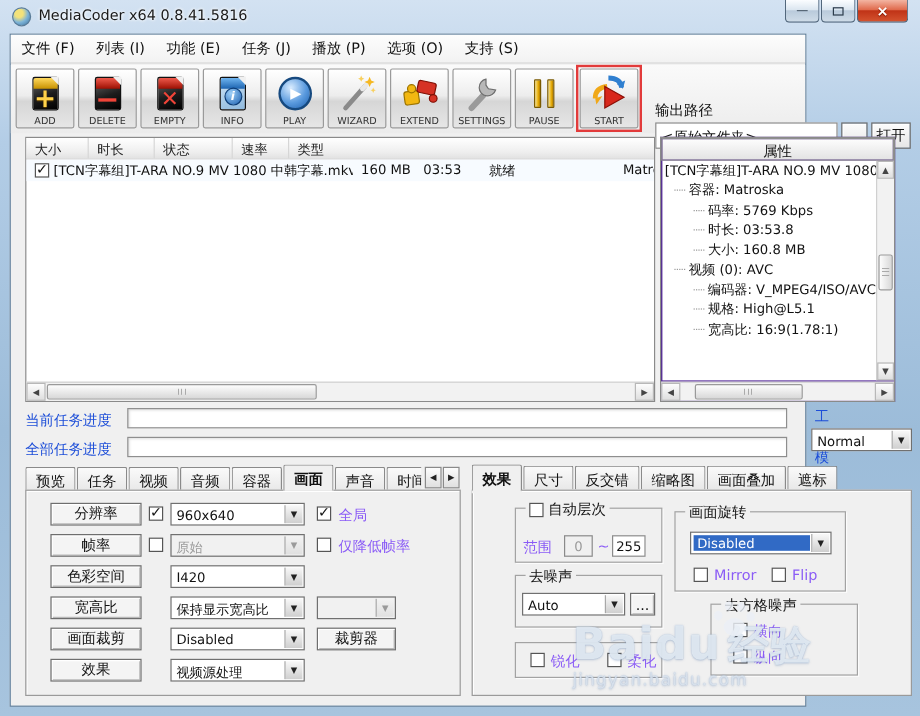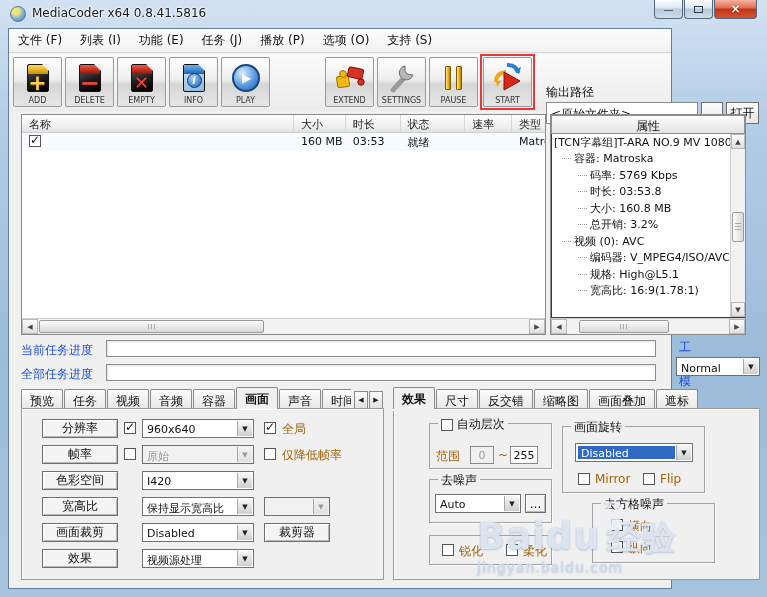--- a/index.html
+++ b/index.html
@@ -101,21 +101,21 @@
   .tree-row { height:16.5px; font-size:11px; color:#111; white-space:nowrap; display:flex; align-items:center; }
   .tree-row .guide { display:inline-block; height:1px; border-top:1px dotted #9a9a9a; margin-right:3px; }
   .lv0 { padding-left:2px; } .lv1 { padding-left:10px; } .lv2 { padding-left:26px; }
   .lv1 .guide { width:9px; } .lv2 .guide { width:9px; }
   
   .prog-label { position:absolute; font-size:12px; color:#1d4ed8; }
   .prog-bar { position:absolute; height:17px; background:#fff; border:1px solid #8e8e8e;
     box-shadow:inset 1px 1px 2px rgba(0,0,0,0.12); }
   .workmode-drop { position:absolute; left:667px; top:328px; width:84px; height:22px; }
   
-  .tabstrip { position:absolute; top:358px; height:22px; display:flex; align-items:flex-end; }
+  .tabstrip { position:absolute; top:358px; height:22px; display:flex; align-items:center; }
   .tab { height:20px; border:1px solid #8a8a8a; border-bottom:none; border-radius:2px 2px 0 0;
     background:linear-gradient(180deg,#fafafa,#e8e8e8); font-size:12px; color:#111; padding:3px 8px 0 8px; margin-right:1px;
     white-space:nowrap; }
   .tab.sel { height:22px; background:#f0f0f0; font-weight:bold; z-index:2; box-shadow:0 2px 0 #f0f0f0; }
   .tabs-clip { overflow:hidden; display:flex; align-items:flex-end; }
   .tab-spin { display:flex; margin-left:2px; }
   .spinbtn { width:14px; height:18px; border:1px solid #8a8a8a; background:linear-gradient(180deg,#fcfcfc,#e0e0e0);
     font-size:7px; color:#222; display:flex; align-items:center; justify-content:center; margin-left:1px; }
   
   .panel { position:absolute; top:379px; height:172px; background:#f0f0f0; border:1px solid #9a9a9a;
@@ -127,21 +127,21 @@
     display:flex; align-items:center; justify-content:center; }
   .drop { position:absolute; height:19px; background:#fff; border:1px solid #707070; font-size:11px; color:#111; }
   .drop .dval { position:absolute; left:4px; top:3px; right:18px; white-space:nowrap; overflow:hidden; }
   .drop .darr { position:absolute; right:1px; top:1px; bottom:1px; width:15px;
     background:linear-gradient(180deg,#f8f8f8,#cfcfcf); border-left:1px solid #a8a8a8;
     display:flex; align-items:center; justify-content:center; font-size:7px; color:#222; }
   .drop.disabled { background:#f1f1f1; }
   .drop.disabled .dval { color:#9a9a9a; }
   .drop.disabled .darr { color:#9a9a9a; background:linear-gradient(180deg,#f2f2f2,#e0e0e0); }
   .drop.focused .dval { left:2px; top:2px; right:17px; bottom:2px; background:#316ac5; color:#fff; padding:1px 0 0 3px; }
-  .plabel { position:absolute; font-size:12px; color:#a16207; white-space:nowrap; }
+  .plabel { position:absolute; font-size:12px; color:#8b5cf6; white-space:nowrap; }
   .group { position:absolute; border:1px solid #a3a3a3; box-shadow:1px 1px 0 rgba(255,255,255,.8); }
   .group .gtitle { position:absolute; top:-8px; left:8px; background:#f0f0f0; padding:0 3px; font-size:12px; color:#111; white-space:nowrap; }
   .tinput { position:absolute; height:18px; border:1px solid #8a8a8a; background:#fff; font-size:11px; color:#111;
     text-align:center; padding-top:2px; }
   .tinput.disabled { background:#f0f0f0; color:#9a9a9a; }
   
   .watermark { position:absolute; left:468px; top:486px; width:270px; z-index:9; pointer-events:none;
     color:rgba(232,238,244,0.85); text-shadow:0 0 1px rgba(130,160,200,0.6), 0 1px 2px rgba(90,120,170,0.35); }
   .wm-brand { font-size:37px; font-weight:bold; letter-spacing:1px; position:relative; }
   .wm-suffix { font-size:34px; font-weight:bold; margin-left:6px; }
@@ -227,20 +227,32 @@
             <span class="info-circle">i</span>
           </span>
         <span class="tlabel">INFO</span>
       </div>
       <div class="tbtn" style="left:212px">
         <span class="ticon">
             <span class="play-circle">▶</span>
           </span>
         <span class="tlabel">PLAY</span>
       </div>
+      <div class="tbtn" style="left:264px">
+        <span class="ticon">
+          <svg width="32" height="36" viewBox="0 0 32 36">
+            <line x1="6" y1="30" x2="22" y2="12" stroke="#8a8a8a" stroke-width="4" stroke-linecap="round"></line>
+            <line x1="20" y1="14" x2="23" y2="11" stroke="#e8e8e8" stroke-width="4" stroke-linecap="round"></line>
+            <path d="M26 4 l1.3 3 3 1.3 -3 1.3 -1.3 3 -1.3 -3 -3 -1.3 3 -1.3 z" fill="#f5b823"></path>
+            <path d="M19 3 l0.8 1.8 1.8 0.8 -1.8 0.8 -0.8 1.8 -0.8 -1.8 -1.8 -0.8 1.8 -0.8 z" fill="#f8d05e"></path>
+            <path d="M29 13 l0.7 1.5 1.5 0.7 -1.5 0.7 -0.7 1.5 -0.7 -1.5 -1.5 -0.7 1.5 -0.7 z" fill="#f8d05e"></path>
+          </svg>
+        </span>
+        <span class="tlabel">WIZARD</span>
+      </div>
       <div class="tbtn" style="left:316px">
         <span class="ticon">
           <svg width="32" height="36" viewBox="0 0 32 36">
             <rect x="3" y="16" width="12" height="11" rx="2" fill="#f2b711" stroke="#9c7400" transform="rotate(-8 9 21)"></rect>
             <circle cx="9" cy="14" r="3.4" fill="#f2b711" stroke="#9c7400"></circle>
             <rect x="14" y="8" width="15" height="10" rx="2" fill="#d63225" stroke="#7d1005" transform="rotate(12 21 13)"></rect>
             <circle cx="27" cy="22" r="3.2" fill="#d63225" stroke="#7d1005"></circle>
           </svg>
         </span>
         <span class="tlabel">EXTEND</span>
@@ -278,29 +290,28 @@
       </div>
 
       <div class="outpath-label">输出路径</div>
       <div class="outpath-input">&lt;原始文件夹&gt;</div>
       <div class="btn-browse cbtn">...</div>
       <div class="btn-open cbtn">打开</div>
     </div>
 
     <div class="filelist">
       <div class="fl-header">
-        <div class="fl-h w-name">名称</div>
         <div class="fl-h w-size">大小</div>
         <div class="fl-h w-dur">时长</div>
         <div class="fl-h w-stat">状态</div>
         <div class="fl-h w-rate">速率</div>
         <div class="fl-h w-type">类型</div>
       </div>
       <div class="fl-row">
-        <div class="fl-c w-name"><span class="cb checked"></span> </div>
+        <div class="fl-c w-name"><span class="cb checked"></span> <span>[TCN字幕组]T-ARA NO.9 MV 1080 中韩字幕.mkv</span></div>
         <div class="fl-c w-size">160 MB</div>
         <div class="fl-c w-dur">03:53</div>
         <div class="fl-c w-stat">就绪</div>
         <div class="fl-c w-rate"></div>
         <div class="fl-c w-type">Matros</div>
       </div>
       <div class="hscroll">
         <span class="sb-arrow" style="left:0">◀</span>
         <span class="sb-arrow" style="right:0">▶</span>
         <span class="sb-thumb" style="left:17px; width:225px"></span>
@@ -321,24 +332,20 @@
             <span class="guide"></span>
             <span>码率: 5769 Kbps</span>
           </div>
         <div class="tree-row lv2">
             <span class="guide"></span>
             <span>时长: 03:53.8</span>
           </div>
         <div class="tree-row lv2">
             <span class="guide"></span>
             <span>大小: 160.8 MB</span>
-          </div>
-        <div class="tree-row lv2">
-            <span class="guide"></span>
-            <span>总开销: 3.2%</span>
           </div>
         <div class="tree-row lv1">
             <span class="guide"></span>
             <span>视频 (0): AVC</span>
           </div>
         <div class="tree-row lv2">
             <span class="guide"></span>
             <span>编码器: V_MPEG4/ISO/AVC</span>
           </div>
         <div class="tree-row lv2">

